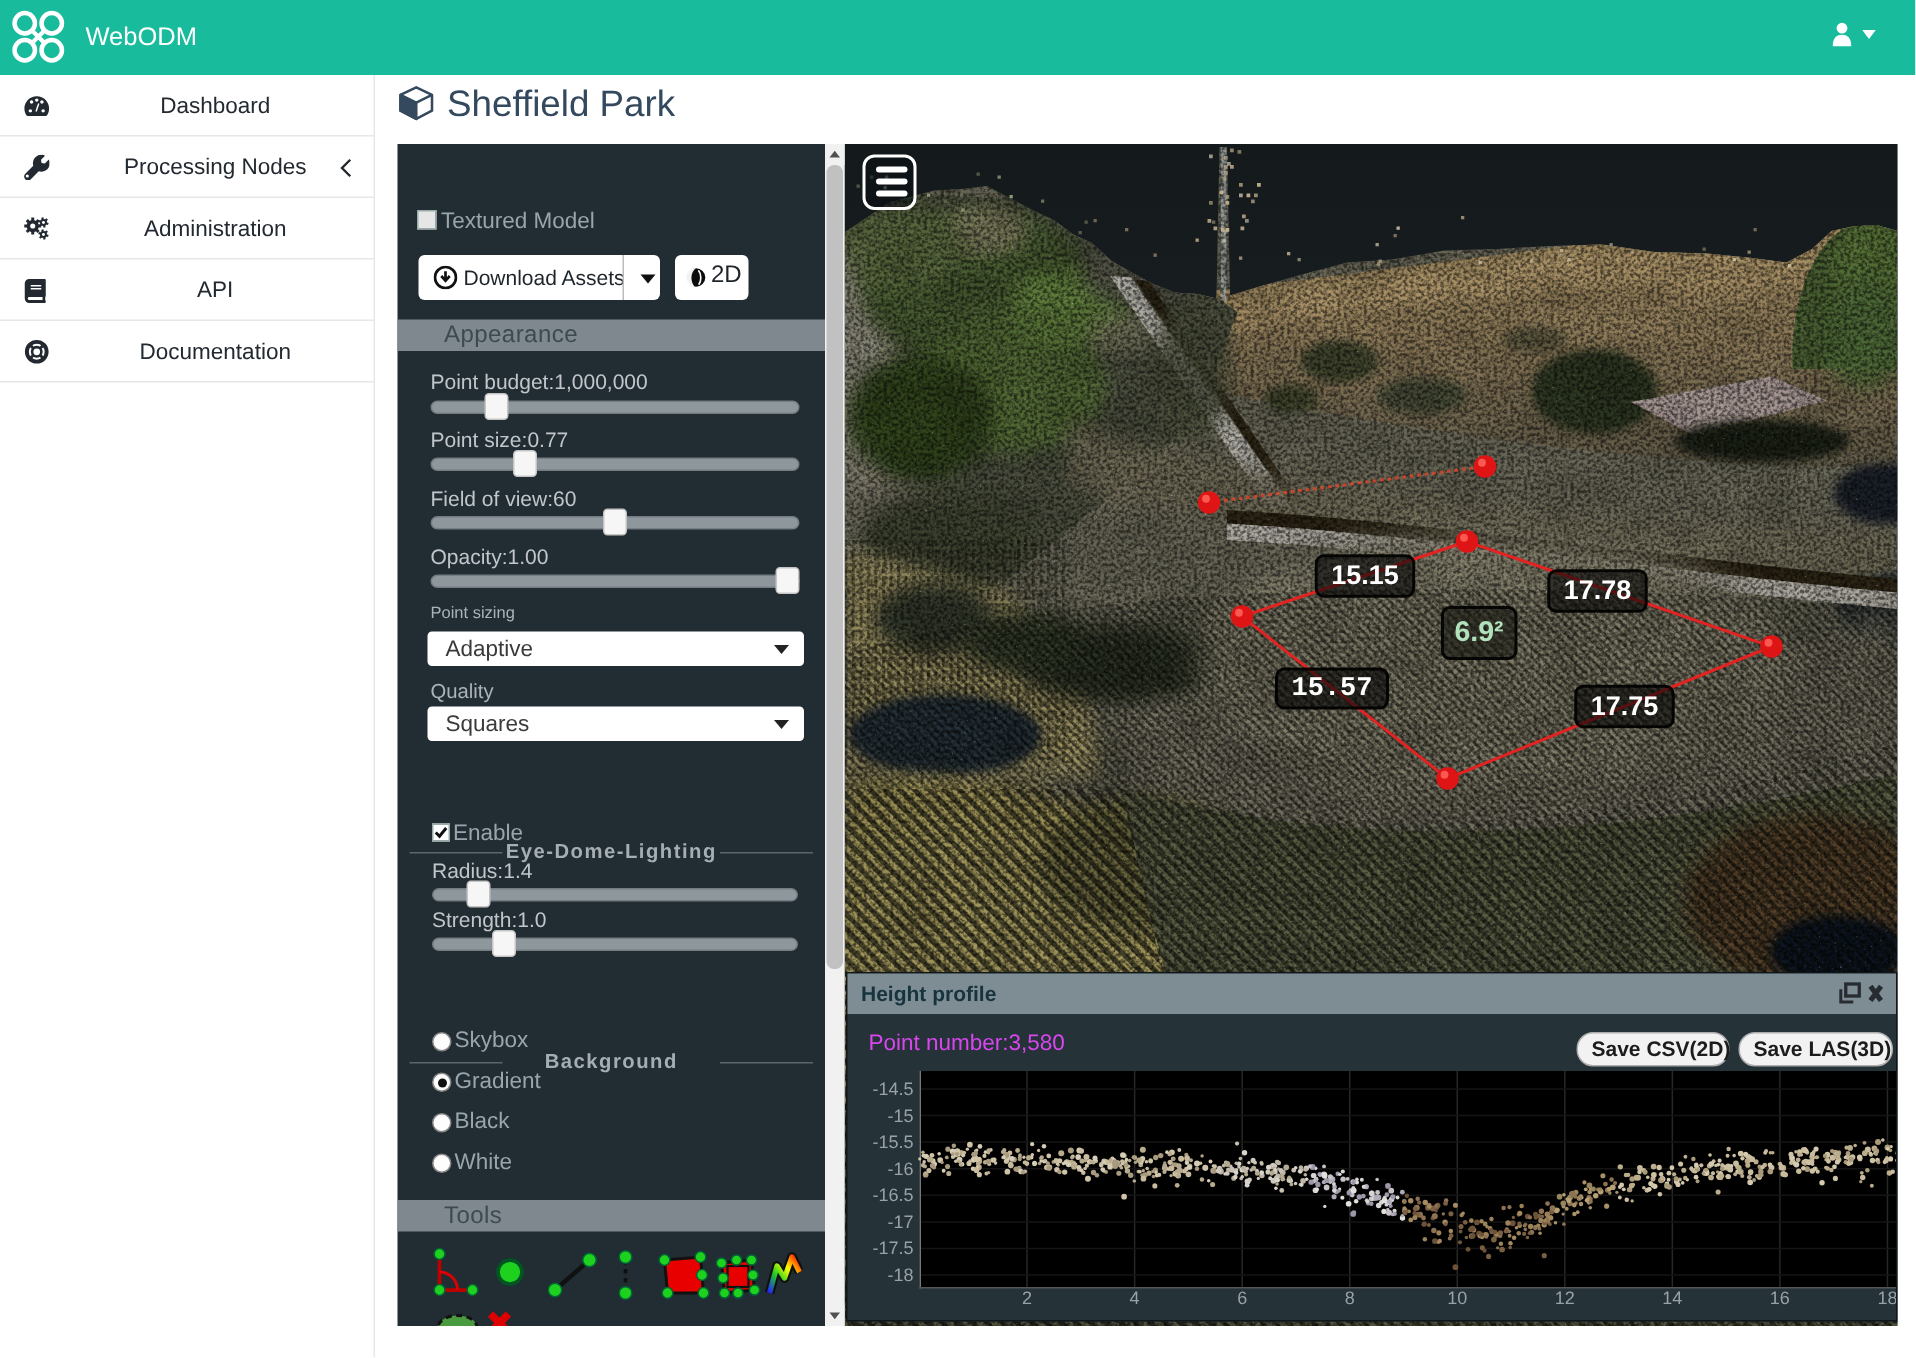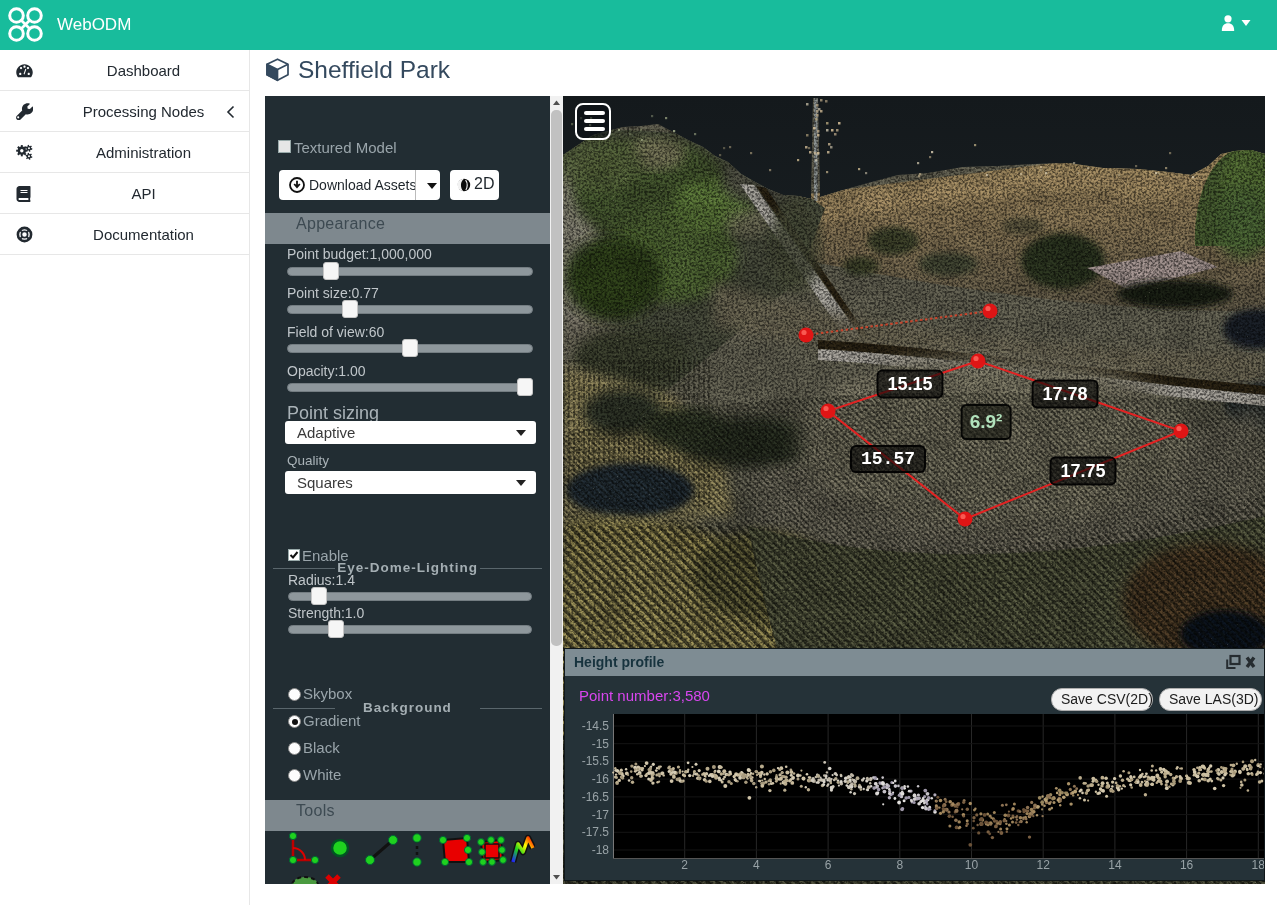--- a/index.html
+++ b/index.html
@@ -19,21 +19,21 @@
 
 
 #heading { position:absolute; left:265px; top:56px; color:#34495e; font-size:24.5px; z-index:5; }
 #heading svg { vertical-align:-3px; margin-right:9px; }
 
 
 #ppanel { position:absolute; left:265px; top:96px; width:285px; height:788px; background:#222d33; z-index:10; overflow:hidden; }
 #ppanel .phead { position:absolute; left:0; top:0; width:285px; height:24px; background:#3e4c54; color:#c9ced2; font-size:12px; line-height:24px; padding-left:22px; }
 .plabel { position:absolute; color:#c0c6ca; font-size:14px; }
 .plabel-bold { position:absolute; color:#9aa5ab; font-size:15px; }
-.gbar { position:absolute; left:0; width:285px; height:31px; background:#7e888e; color:#3d4a52; font-size:16px; line-height:21px; padding-left:31px; letter-spacing:0.3px; }
+.gbar { position:absolute; left:0; width:285px; height:21px; background:#7e888e; color:#3d4a52; font-size:16px; line-height:21px; padding-left:31px; letter-spacing:0.3px; }
 .slider { position:absolute; height:9px; background:#8e979c; border-radius:5px; border:1px solid #747d82; }
 .shandle { position:absolute; top:-5px; width:16px; height:18px; background:#f6f6f6; border:1px solid #c5c5c5; border-radius:3px; }
 .pselect { position:absolute; height:23px; background:#fff; border-radius:3px; color:#3a3a3a; font-size:15px; line-height:23px; padding-left:12px; }
 .pselect .car { position:absolute; right:10px; top:9px; width:0; height:0; border-left:5px solid transparent; border-right:5px solid transparent; border-top:6px solid #222; }
 .sephead { position:absolute; left:0; width:285px; text-align:center; color:#a4aeb3; font-size:13.5px; font-weight:bold; letter-spacing:1px;margin-top:48px; }
 .sephead:before, .sephead:after { content:""; position:absolute; top:8px; height:1px; background:#5a666c; width:62px; }
 .sephead:before { left:8px; }
 .sephead:after { right:8px; }
 .pcheck { position:absolute; background:#e6e6e6; border:1px solid #9aa; }
 .pradio { position:absolute; width:13px; height:13px; border-radius:50%; background:#fdfdfd; border:1px solid #888; }
@@ -48,21 +48,21 @@
 #menuBtn { position:absolute; left:12px; top:7px; width:36px; height:37px; background:rgba(10,15,20,0.55); border:2px solid #fff; border-radius:8px; z-index:6; }
 #menuBtn .bar { position:absolute; left:7px; width:21px; height:4px; background:#fff; border-radius:2px; }
 
 .mlabel { position:absolute; transform:translate(-50%,-50%); background:rgba(5,5,5,0.62); border:2px solid rgba(0,0,0,0.85); border-radius:6px; color:#fff; font-weight:bold; font-size:18px; padding:2px 9px; z-index:5; white-space:nowrap; }
 
 
 #hpanel { position:absolute; left:1px; top:552px; width:701px; height:233px; background:#253238; border:1px solid #10171a; z-index:7; }
 #hpanel .tbar { position:absolute; left:0; top:0; width:699px; height:27px; background:#7e8c93; color:#17333e; font-size:14px; font-weight:bold; line-height:26px; padding-left:9px; }
 #hpanel .ticons { position:absolute; right:8px; top:5px; color:#222; }
 #hpanel .pn { position:absolute; left:14px; top:38px; color:#d946ef; font-size:15px; }
-.savebtn { position:absolute; top:39px; height:23px; white-space:nowrap; background:#f2f2f2; border:1px solid #adadad; color:#1c1c1c; font-size:14px; line-height:21px; padding:0 9px; border-radius:11px; }
+.savebtn { position:absolute; top:39px; height:23px; white-space:nowrap; background:#f2f2f2; border:1px solid #adadad; color:#1c1c1c; font-size:14px; line-height:21px; padding:0 9px; border-radius:11px;font-weight:bold; }
 </style>
 </head>
 <body>
 
 <div id="nav">
   <svg class="logo" width="37" height="37" viewBox="0 0 37 37">
     <g fill="none" stroke="#fff">
       <path d="M13.5 13.5 L23.5 23.5 M23.5 13.5 L13.5 23.5" stroke-width="2.8"></path>
       <circle cx="9.5" cy="9.5" r="6.8" stroke-width="3"></circle>
       <circle cx="27.5" cy="9.5" r="6.8" stroke-width="3"></circle>
@@ -191,21 +191,21 @@
     <div class="shandle" style="left:58px;top:166px;"></div>
 <div class="plabel" style="left:22px;top:189px;">Point size:0.77</div>
     <div class="slider" style="left:22px;top:209px;width:246px;"></div>
     <div class="shandle" style="left:77px;top:204px;"></div>
 <div class="plabel" style="left:22px;top:228px;">Field of view:60</div>
     <div class="slider" style="left:22px;top:248px;width:246px;"></div>
     <div class="shandle" style="left:137px;top:243px;"></div>
 <div class="plabel" style="left:22px;top:267px;">Opacity:1.00</div>
     <div class="slider" style="left:22px;top:287px;width:246px;"></div>
     <div class="shandle" style="left:252px;top:282px;"></div>
-<div class="plabel" style="left:22px;top:307px;font-size:18px;color:#aab3b8;">Point sizing</div>
+<div class="plabel" style="left:22px;top:307px;font-size:11px;color:#aab3b8;">Point sizing</div>
 <div class="pselect" style="left:20px;top:325px;width:251px;">Adaptive<span class="car"></span></div>
 <div class="plabel" style="left:22px;top:357px;font-size:13.5px;color:#aab3b8;">Quality</div>
 <div class="pselect" style="left:20px;top:375px;width:251px;">Squares<span class="car"></span></div>
 <div class="sephead" style="top:416px;">Eye-Dome-Lighting</div>
 <div class="pcheck" style="left:23px;top:453px;width:12px;height:12px;background:#fff;"></div>
       <svg style="position:absolute;left:23px;top:453px;" width="12" height="12" viewBox="0 0 12 12">
       <path d="M2.5 6 L5 8.5 L9.5 3" fill="none" stroke="#111" stroke-width="2"></path>
     </svg>
 <div class="plabel-bold" style="left:37px;top:451px;text-align:center;">Enable</div>
 <div class="plabel" style="left:23px;top:476px;">Radius:1.4</div>

